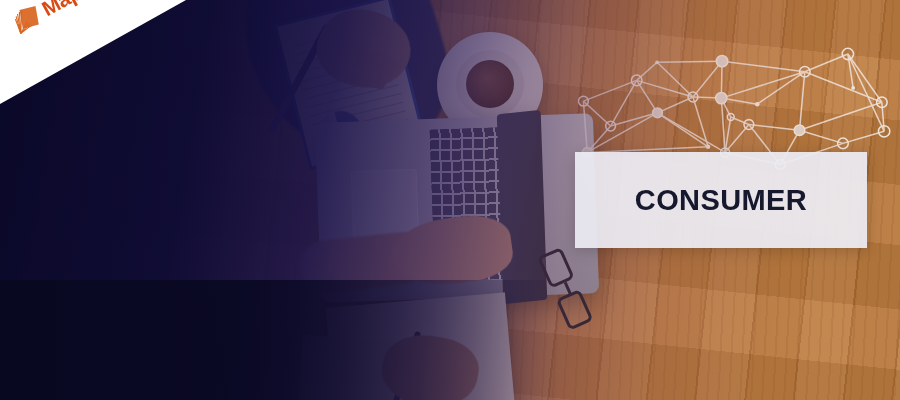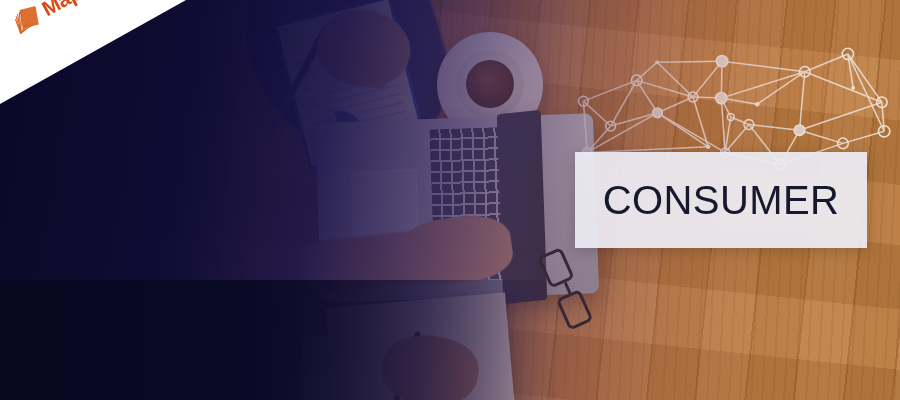--- a/index.html
+++ b/index.html
@@ -235,22 +235,22 @@
     position:absolute; left:575px; top:152px;
     width:292px; height:96px;
     background:rgba(236,236,243,.93);
     box-shadow:0 3px 14px rgba(0,0,0,.18);
     display:flex; flex-direction:column;
     align-items:center; justify-content:center;
     line-height:1.0;
   }
   .cb-line{
     font-family:"Liberation Sans", sans-serif;
-    font-weight:400;
-    font-size:40px;
+    font-weight:700;
+    font-size:29px;
     letter-spacing:.4px;
     color:#16182e;
     white-space:nowrap;
   }
   .cb-line + .cb-line{ margin-top:6px; }
 
   
   .overlay{
     position:absolute; inset:0;
     background:linear-gradient(100deg,

